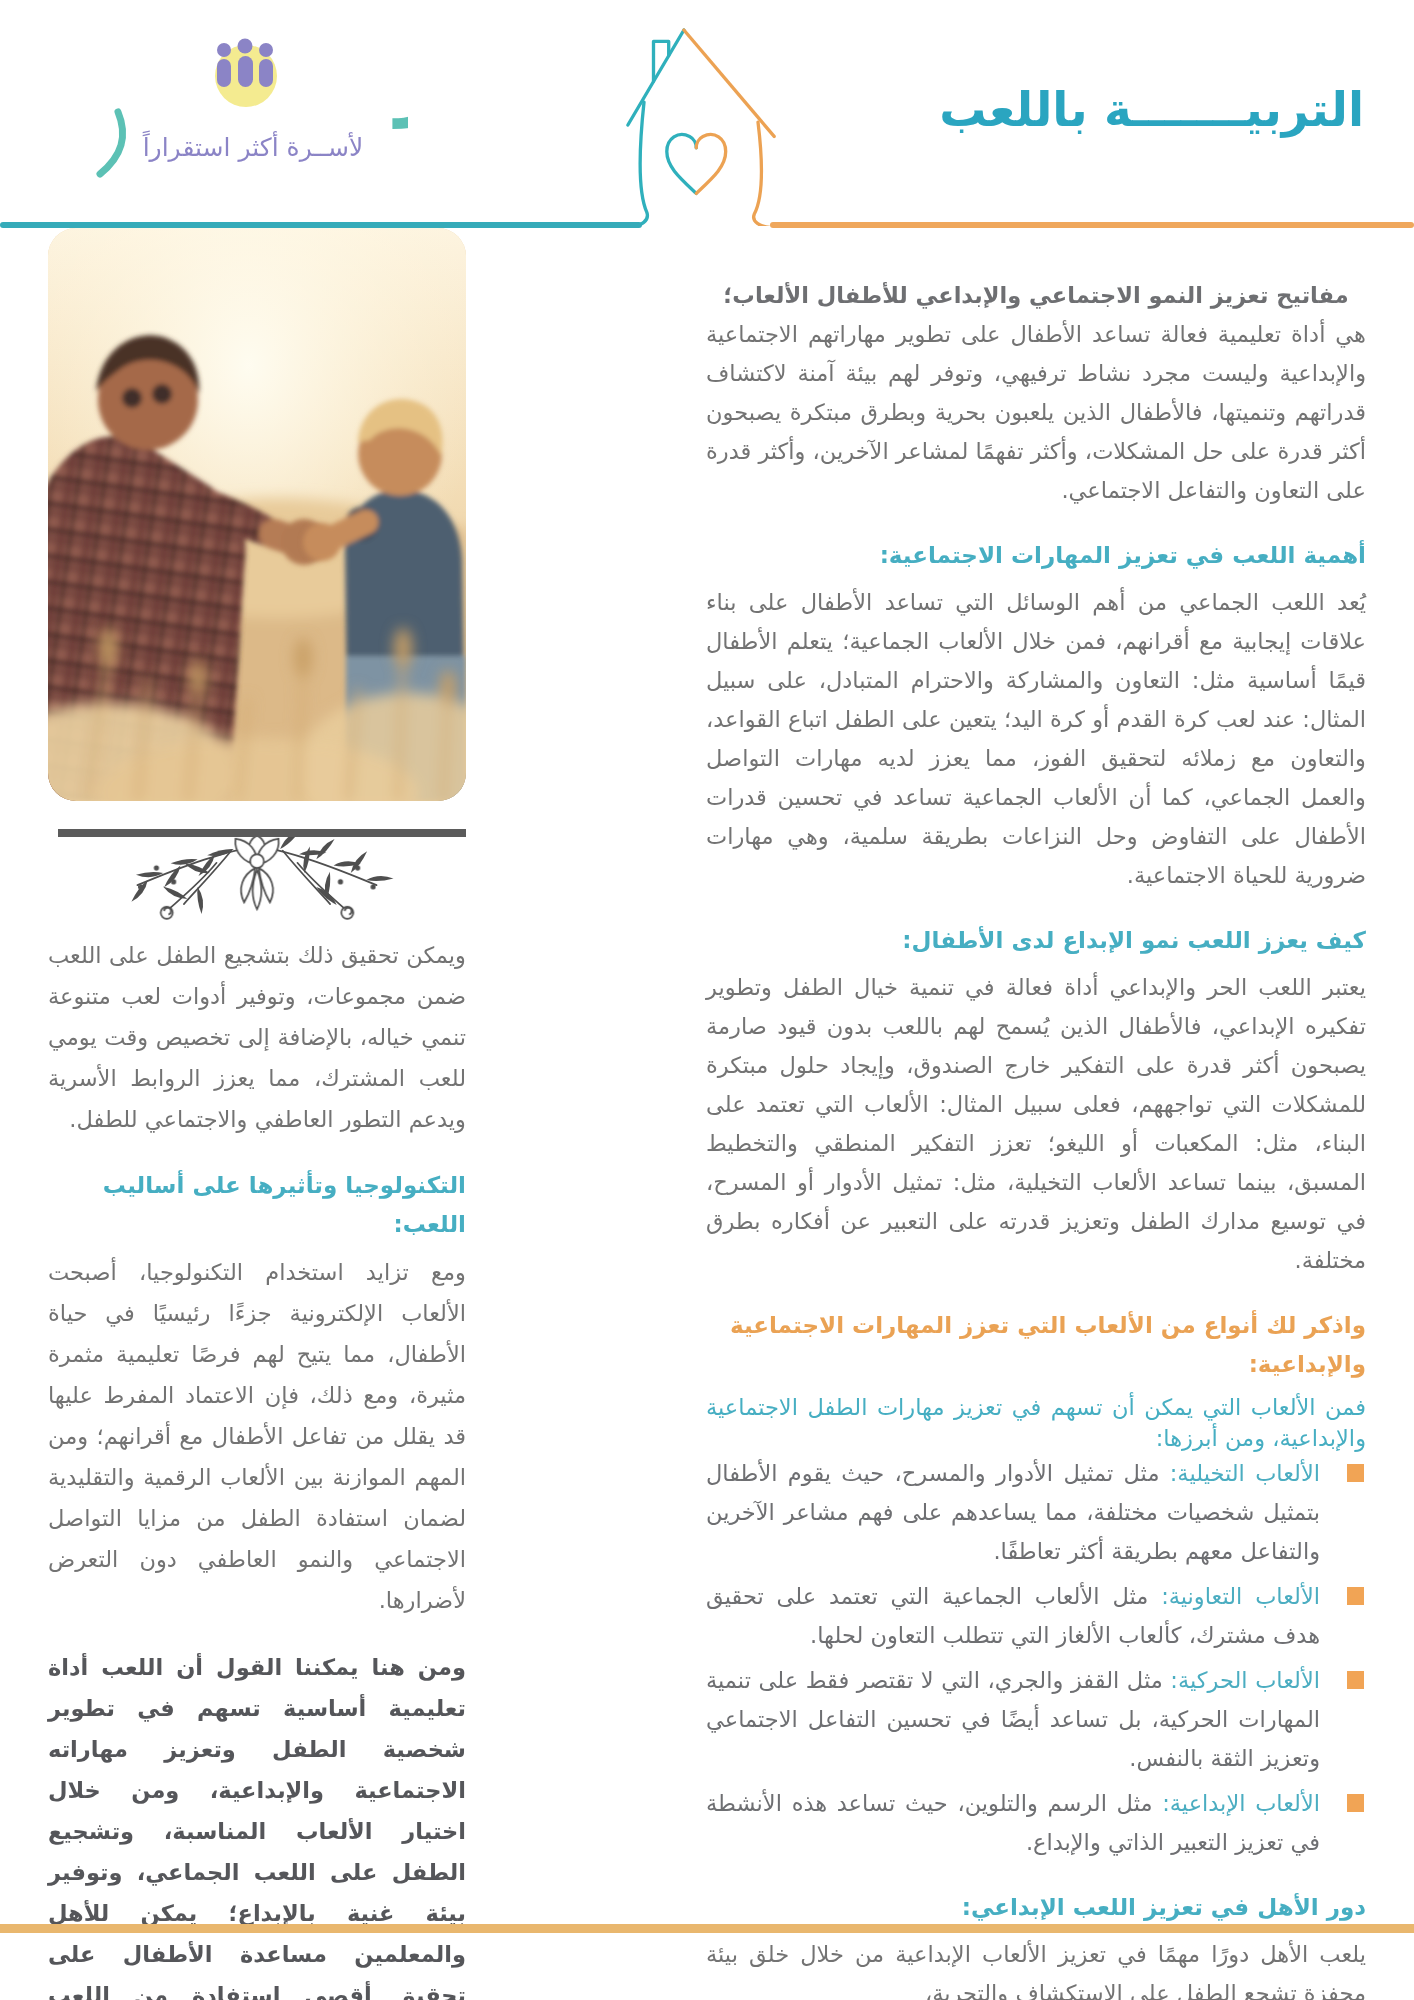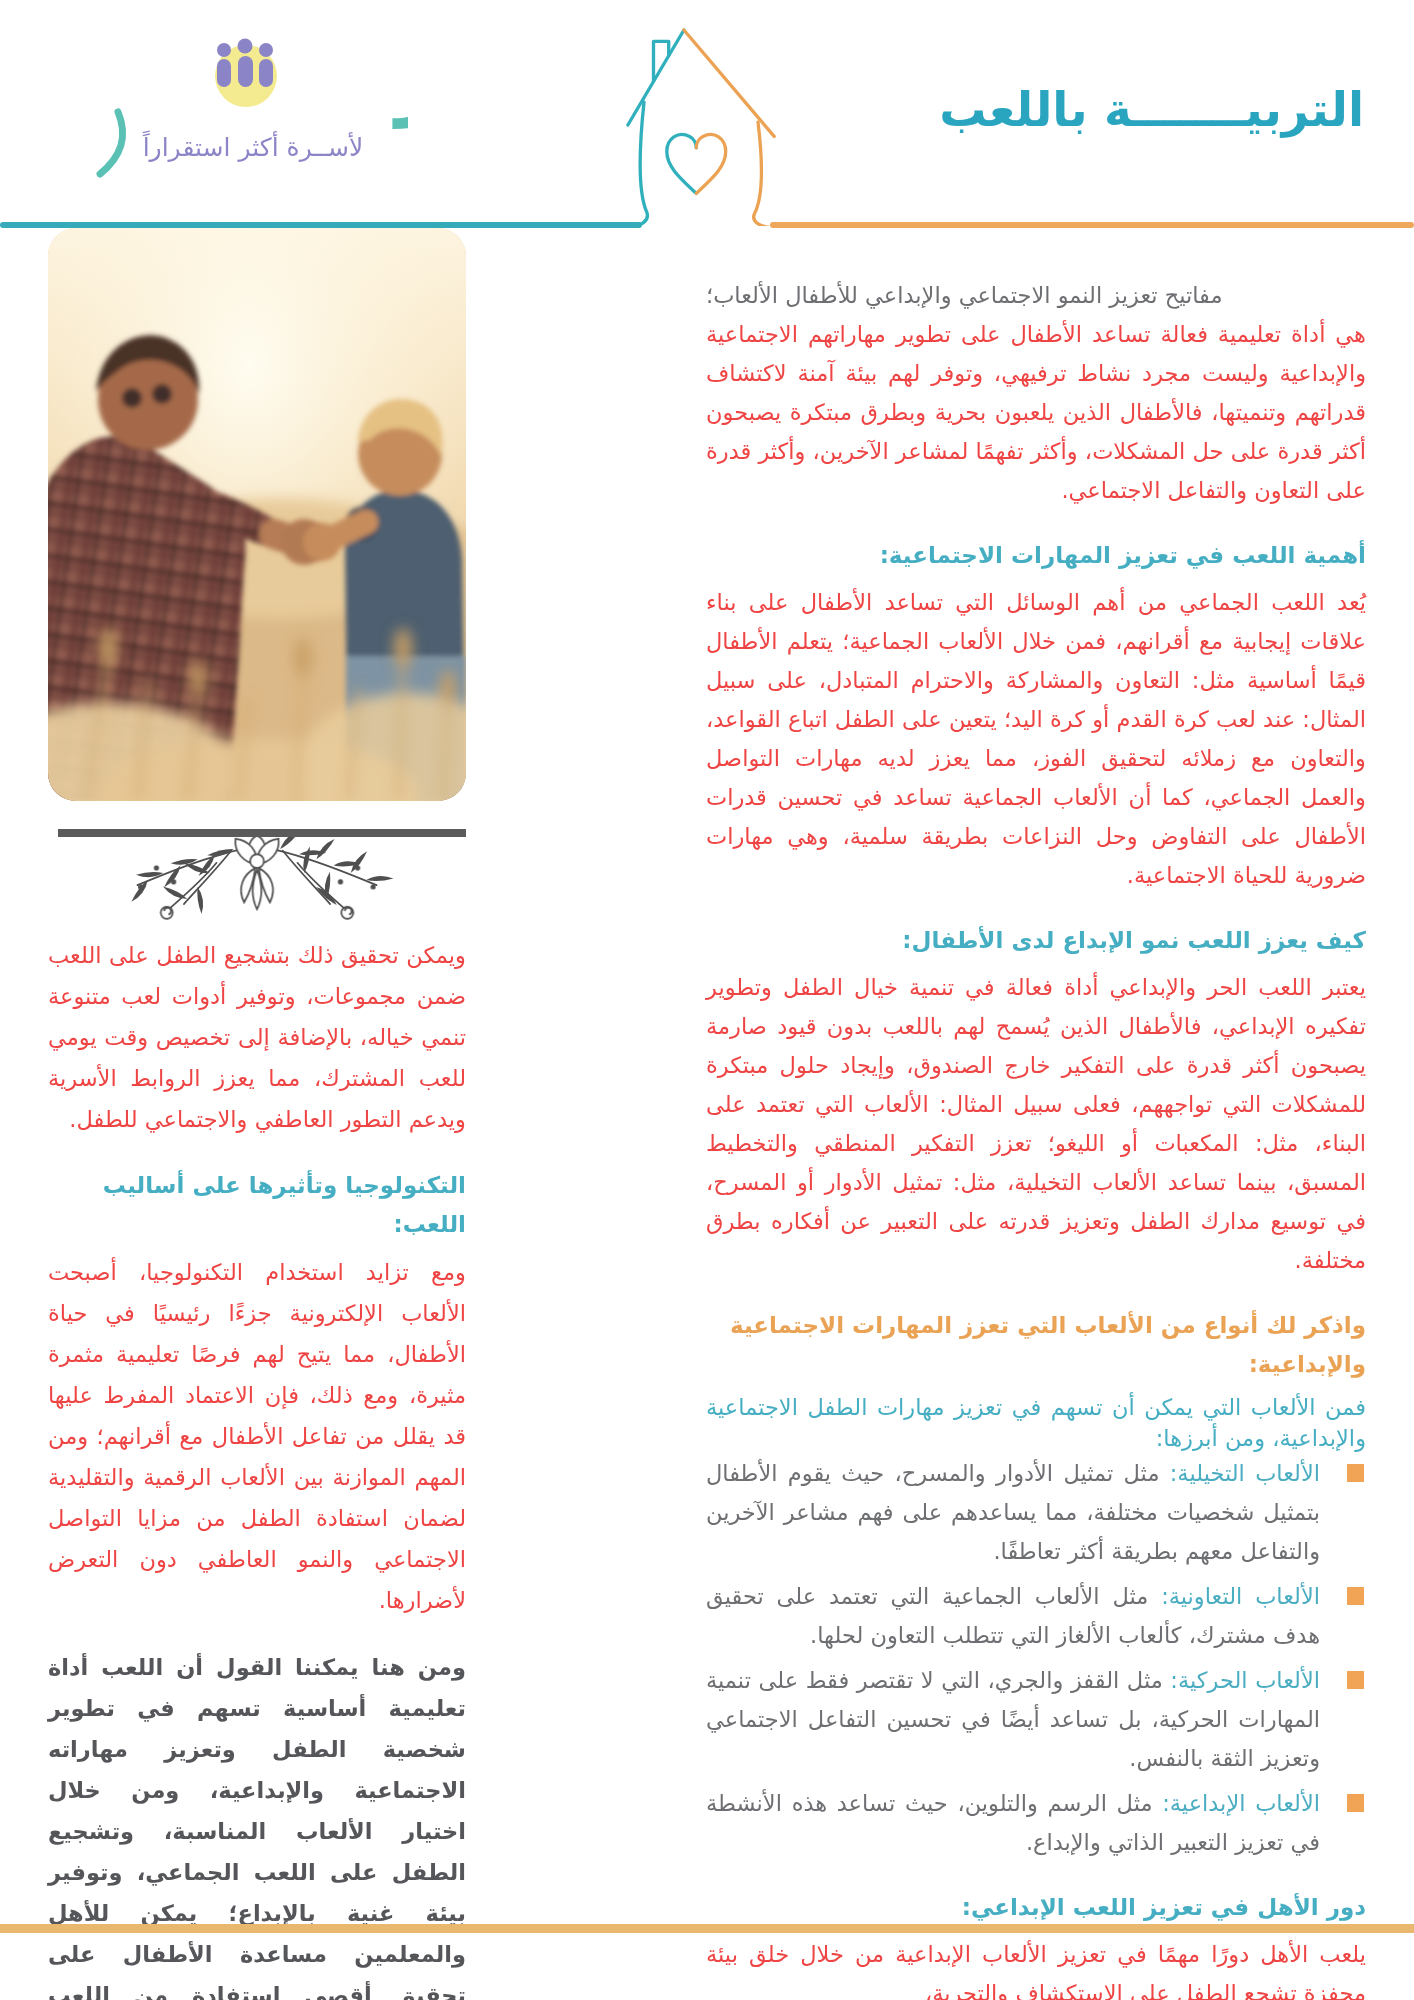--- a/index.html
+++ b/index.html
@@ -15,23 +15,23 @@
   .house-wrap{position:absolute;left:625px;top:24px;width:152px;height:202px;}
   .page-title{
     position:absolute;right:50px;top:82px;width:540px;
     color:#2aa5c0;font-size:47px;font-weight:bold;text-align:right;letter-spacing:0;
   }
   
   .cols{position:absolute;top:228px;left:48px;width:1318px;display:flex;justify-content:space-between;}
   .main-col{width:660px;padding-top:48px;box-sizing:border-box;}
   .side-col{width:418px;}
   
-  .para{color:#ef4444;font-size:22.5px;line-height:39px;text-align:justify;margin:0;}
+  .para{color:#737373;font-size:22.5px;line-height:39px;text-align:justify;margin:0;}
   .side-col .para{line-height:41px;}
-  .lead-line{color:#6e6f72;font-size:22.5px;line-height:39px;text-align:left;margin:0;}
+  .lead-line{color:#6e6f72;font-size:22.5px;line-height:39px;text-align:center;margin:0;font-weight:bold;}
   .sec-head{color:#46aec2;font-size:23px;font-weight:bold;line-height:39px;margin:26px 0 8px;text-align:right;}
   .sec-head.orange{color:#eaa254;font-weight:bold;}
   .teal-lead{color:#46aec2;font-size:22.5px;line-height:31px;text-align:justify;margin:0;}
   .bullet{position:relative;padding-right:46px;margin:0 0 6px;color:#6e6f72;font-size:22.5px;line-height:39px;text-align:justify;}
   .bullet .sq{position:absolute;right:2px;top:10px;width:17px;height:18px;background:#f1a455;}
   .bullet .blabel{color:#4badc1;}
   .conclusion{color:#55565a;font-weight:bold;font-size:22.5px;line-height:41px;text-align:justify;margin:26px 0 0;}
   
   .photo-frame{width:418px;height:573px;border-radius:28px;overflow:hidden;background:#ecd3ad;}
   .div-bar{margin-top:28px;width:408px;height:8px;background:#5b5b5b;}

